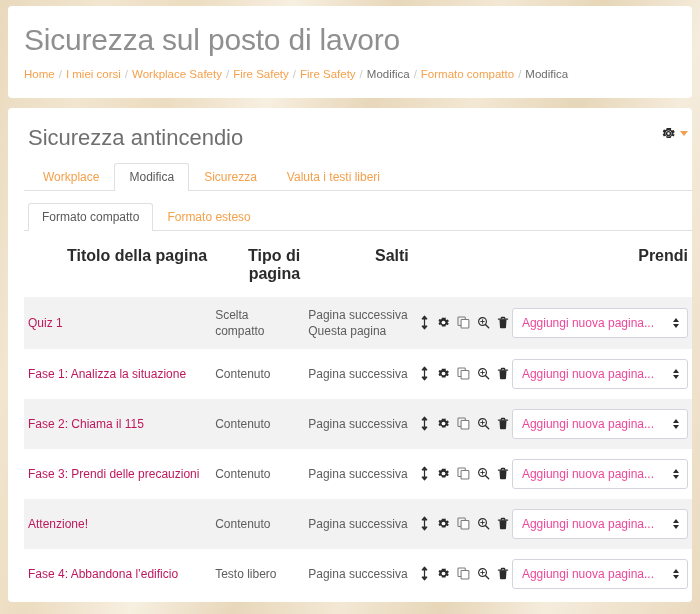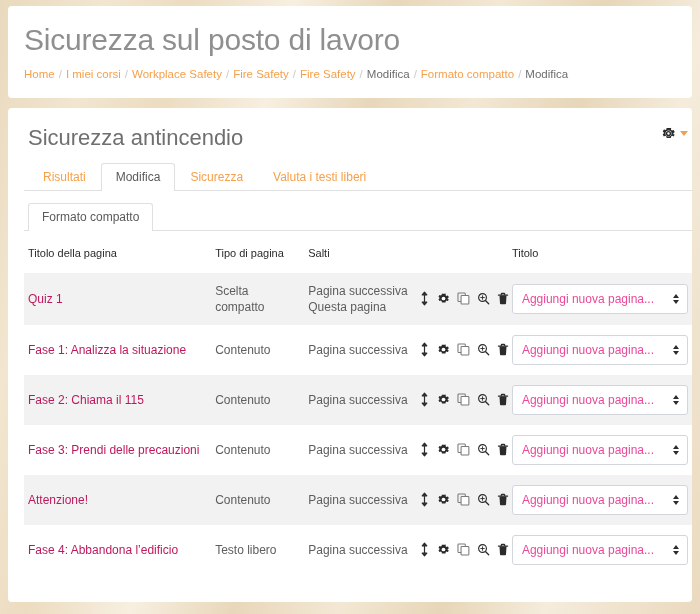--- a/index.html
+++ b/index.html
@@ -166,23 +166,23 @@
   }
 
   
   .ltable {
     width: 100%;
     border-collapse: collapse;
     margin-top: 10px;
     table-layout: fixed;
   }
   .ltable th {
-    text-align: left;
-    font-size: 11px;
-    font-weight: normal;
+    text-align: right;
+    font-size: 16px;
+    font-weight: bold;
     color: #2b2b2b;
     padding: 6px 4px 14px 4px;
     vertical-align: top;
   }
   .ltable td {
     font-size: 12px;
     color: #5d5d5d;
     padding: 10px 4px;
     vertical-align: middle;
     line-height: 1.35;
@@ -281,45 +281,46 @@
           <svg width="15" height="15" viewBox="0 0 16 16">
             <path fill="#2b2b2b" d="M8 5.2a2.8 2.8 0 1 0 0 5.6 2.8 2.8 0 0 0 0-5.6zm0 4.1a1.3 1.3 0 1 1 0-2.6 1.3 1.3 0 0 1 0 2.6z"></path>
             <path fill="#2b2b2b" d="M14.3 9.2l-1.1-.6c.05-.2.07-.4.07-.6s-.02-.4-.07-.6l1.1-.6a.5.5 0 0 0 .2-.65l-.9-1.55a.5.5 0 0 0-.63-.22l-1.15.5a4.8 4.8 0 0 0-1.05-.6l-.15-1.25A.5.5 0 0 0 10.15 2h-1.8l-.5 0H6.35a.5.5 0 0 0-.5.43L5.7 3.68c-.37.15-.72.35-1.05.6l-1.15-.5a.5.5 0 0 0-.63.22l-.9 1.55a.5.5 0 0 0 .2.65l1.1.6c-.5.2-.7.4-.7.6s.2.4.7.6l-1.1.6a.5.5 0 0 0-.2.65l.9 1.55a.5.5 0 0 0 .63.22l1.15-.5c.33.25.68.45 1.05.6l.15 1.25a.5.5 0 0 0 .5.43h3.8a.5.5 0 0 0 .5-.43l.15-1.25c.37-.15.72-.35 1.05-.6l1.15.5a.5.5 0 0 0 .63-.22l.9-1.55a.5.5 0 0 0-.2-.65zM8 11.2A3.2 3.2 0 1 1 8 4.8a3.2 3.2 0 0 1 0 6.4z"></path>
           </svg>
         </span>
         <span class="caret-down"></span>
       </div>
     </div>
 
     <div class="tabs" id="tabs">
-        <div class="tab">Risultati</div>
+        <div class="tab">Workplace</div>
         <div class="tab active">Modifica</div>
         <div class="tab">Sicurezza</div>
         <div class="tab">Valuta i testi liberi</div>
       </div>
 
     <div class="subtabs" id="subtabs">
         <div class="subtab active">Formato compatto</div>
+        <div class="subtab">Formato esteso</div>
       </div>
 
     <table class="ltable">
       <colgroup>
         <col class="col-title">
           <col class="col-type">
           <col class="col-jumps">
         <col class="col-actions">
           <col class="col-addnew">
       </colgroup>
       <thead>
         <tr>
           <th>Titolo della pagina</th>
           <th>Tipo di pagina</th>
           <th>Salti</th>
           <th></th>
-          <th>Titolo</th>
+          <th>Prendi</th>
         </tr>
       </thead>
       <tbody id="tbody">
           <tr class="stripe">
             <td><a class="page-link">Quiz 1</a></td>
             <td>Scelta compatto</td>
             <td class="jumps">
               <span>Pagina successiva</span>
               <span>Questa pagina</span>
             </td>

